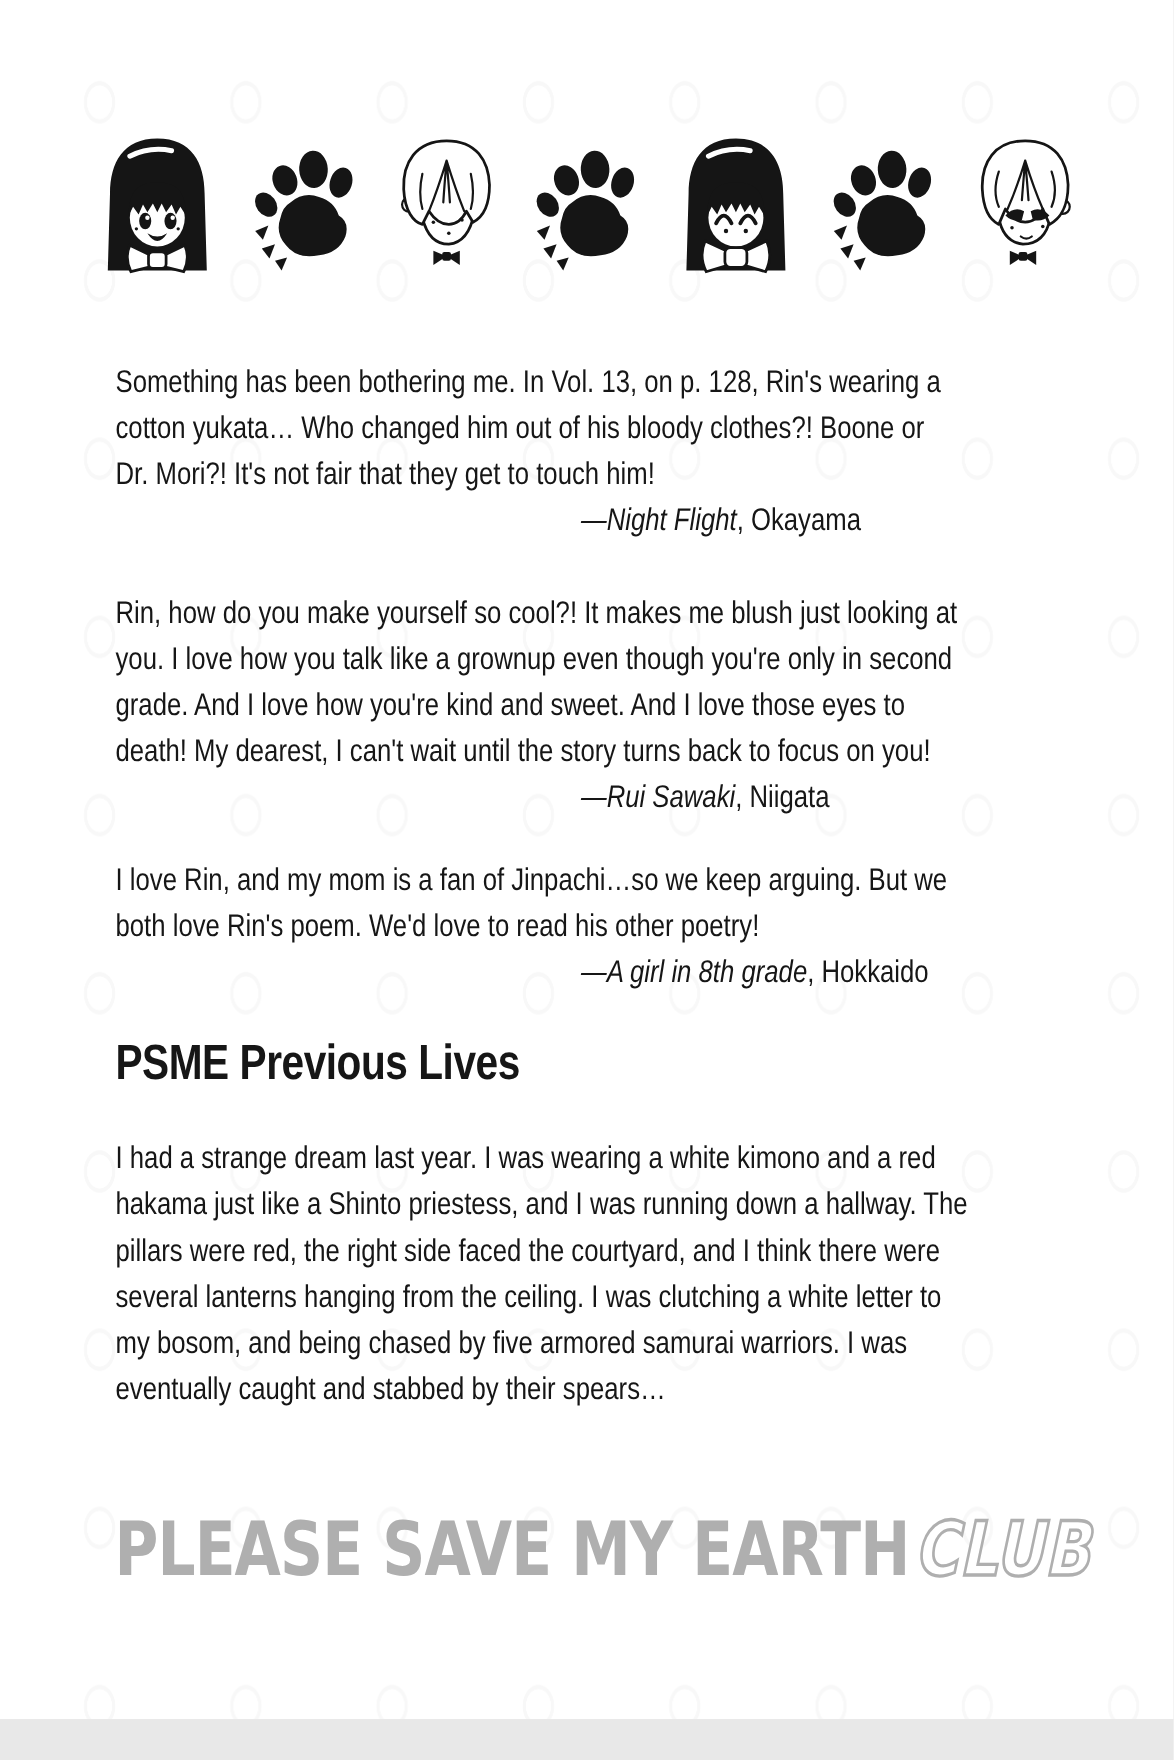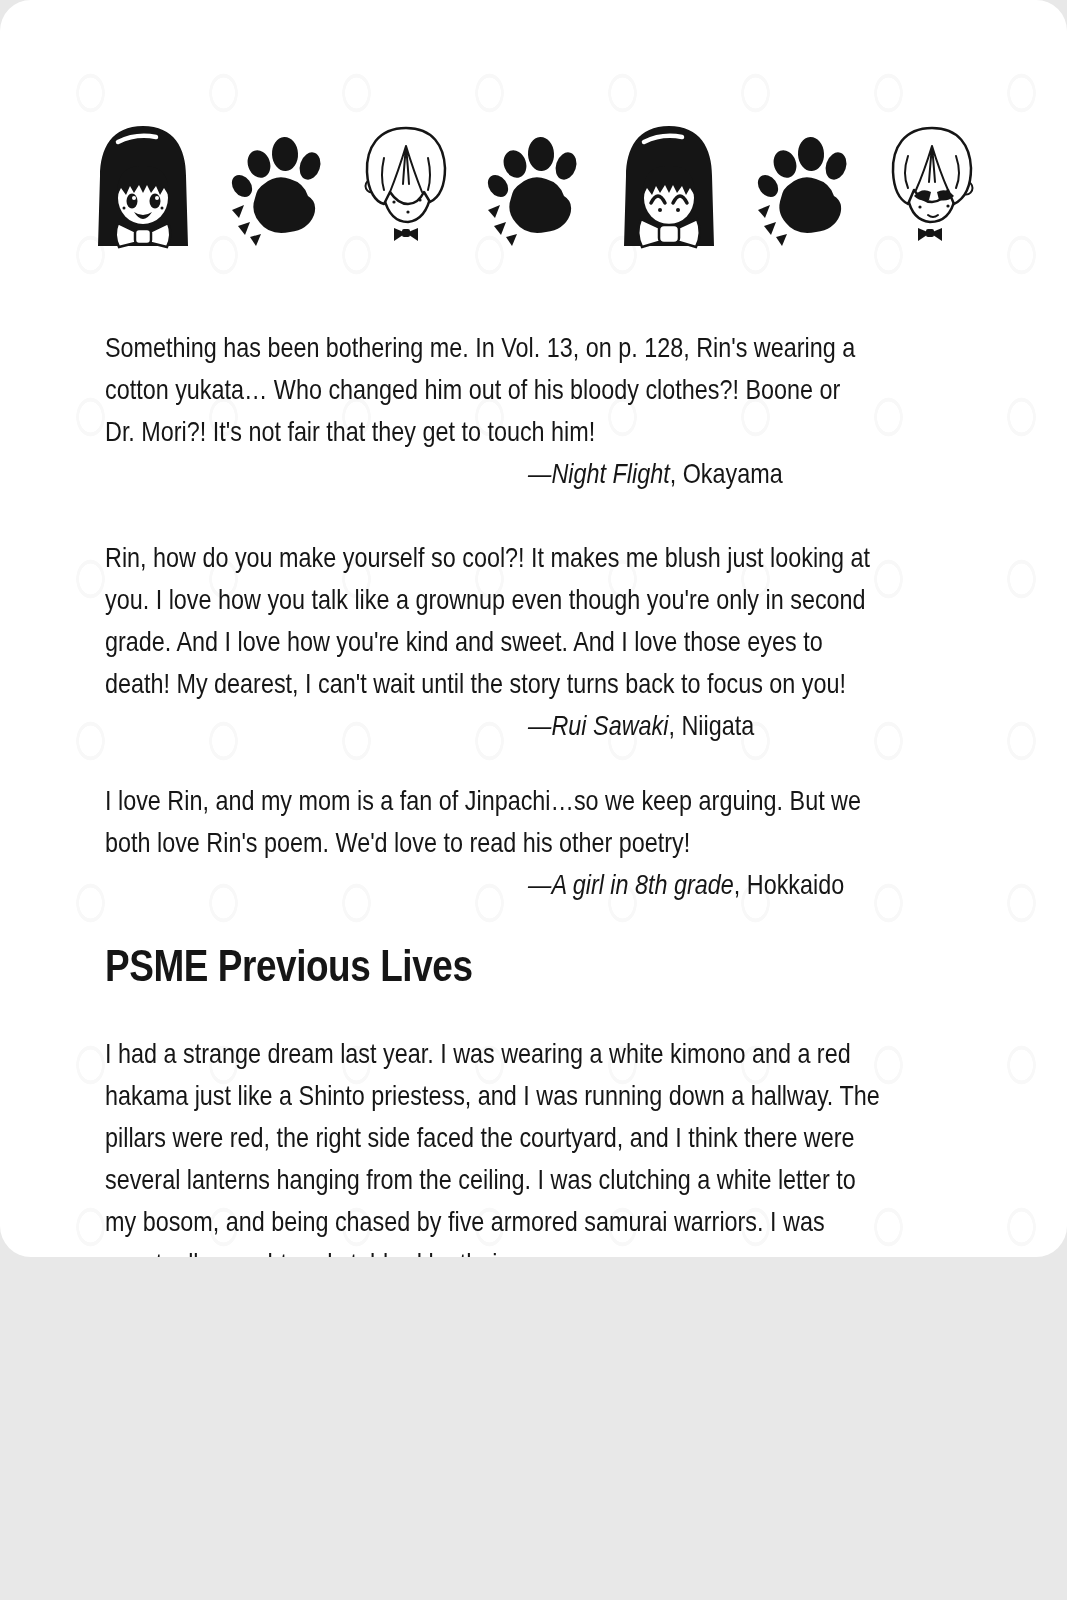--- a/index.html
+++ b/index.html
@@ -1,21 +1,20 @@
 <!DOCTYPE html>
 <html><head>
 <meta charset="utf-8">
 <style>
   html,body { margin:0; padding:0; background:#e8e8e8; }
   .page {
-    position:relative; width:1067px; height:1257px; margin:0 auto;
+    position:relative; width:1067px; height:1563px; margin:0 auto;
     background:#ffffff; overflow:hidden;
     font-family:"Liberation Sans","DejaVu Sans",sans-serif;
     color:#161616;
-    border-radius:31px;
   }
   
   .page::before{
     content:""; position:absolute; inset:0; pointer-events:none;
     background-image:radial-gradient(ellipse 20px 27px at 50% 50%,
       rgba(0,0,0,0) 56%, rgba(0,0,0,0.028) 58%, rgba(0,0,0,0.028) 70%, rgba(0,0,0,0) 73%);
     background-size:133px 162px; background-position:24px 12px;
   }
   .deco{
     position:absolute; left:84px; top:120px; width:900px;

